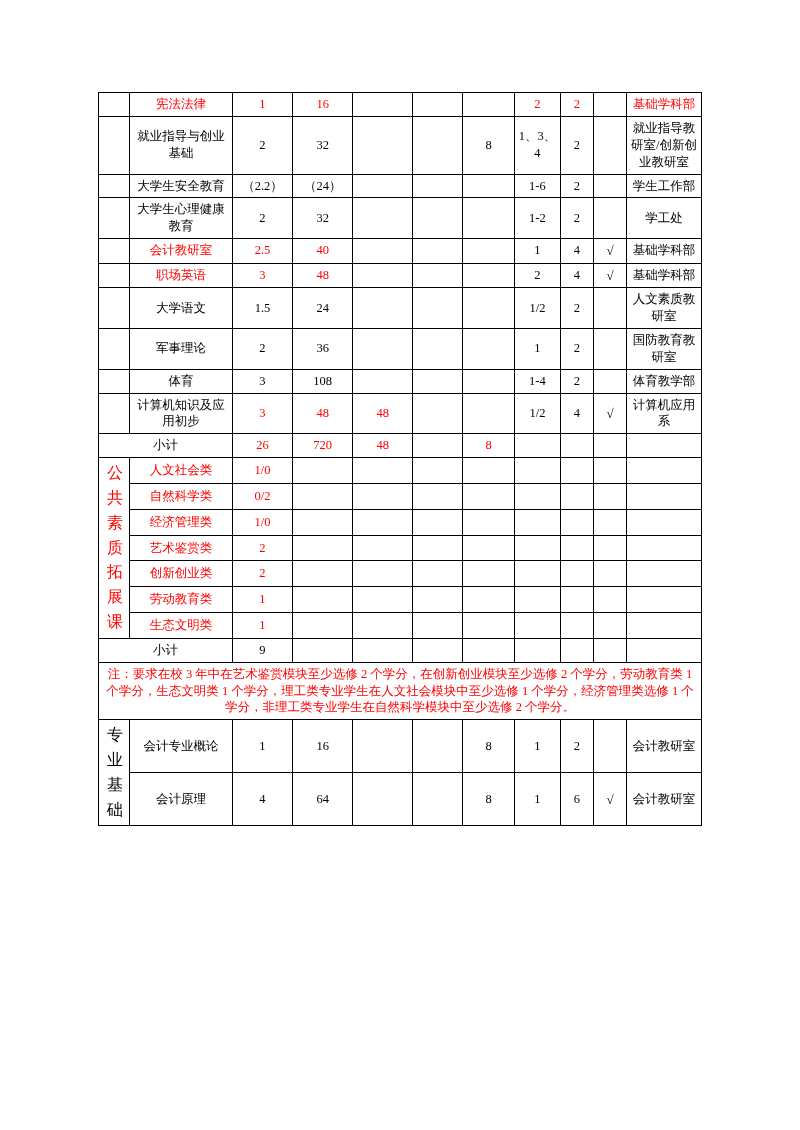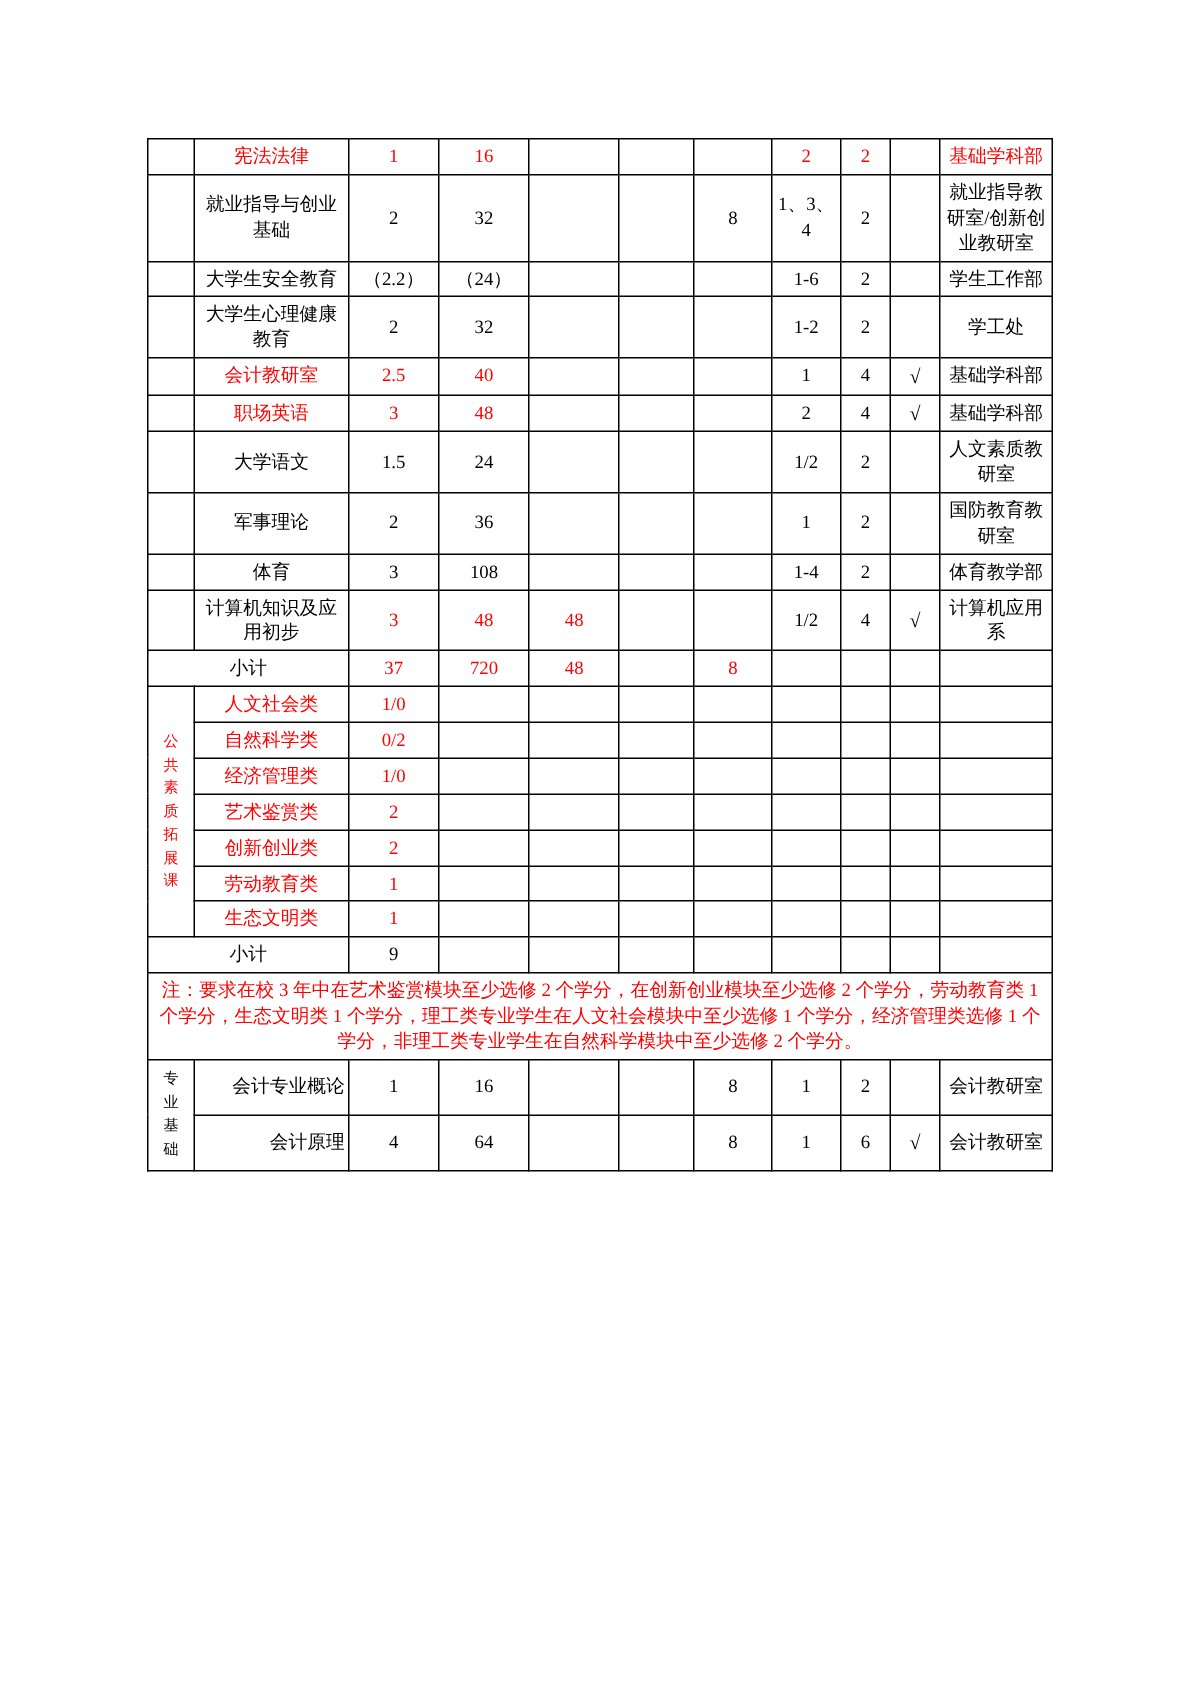--- a/index.html
+++ b/index.html
@@ -32,38 +32,38 @@
     text-align: center;
     vertical-align: middle;
     line-height: 1.35;
     word-break: break-all;
   }
   .red {
     color: #ff0000;
   }
   .cat-cell {
     width: 30px;
-    font-size: 10px;
+    font-size: 16px;
     line-height: 1.5;
   }
   .cat-vert {
     display: block;
     width: 14px;
     margin: 0 auto;
     word-break: break-all;
     line-height: 1.55;
   }
   .name-cell {
     width: 94px;
     text-align: left;
     padding-left: 8px;
     padding-right: 4px;
   }
   .name-cell.center {
-    text-align: right;
+    text-align: center;
     padding-left: 2px;
   }
   .col-credit { width: 58px; }
   .col-hours { width: 58px; }
   .col-c { width: 58px; }
   .col-d { width: 48px; }
   .col-e { width: 50px; }
   .col-f { width: 44px; }
   .col-g { width: 32px; }
   .col-h { width: 32px; }
@@ -239,21 +239,21 @@
         <td></td>
         <td></td>
         <td>1/2</td>
         <td>4</td>
         <td class="check">√</td>
         <td>计算机应用系</td>
       </tr>
 
       <tr>
         <td class="subtotal-label" colspan="2">小计</td>
-        <td class="red">37</td>
+        <td class="red">26</td>
         <td class="red">720</td>
         <td class="red">48</td>
         <td></td>
         <td class="red">8</td>
         <td></td>
         <td></td>
         <td></td>
         <td></td>
       </tr>
 

